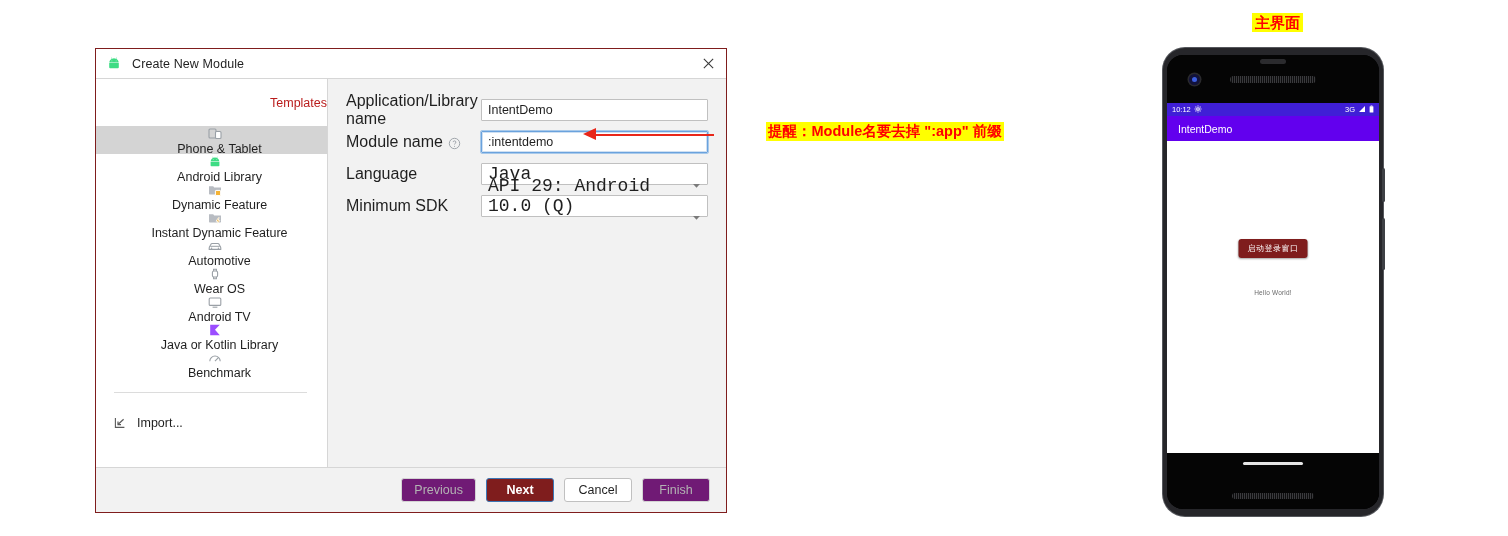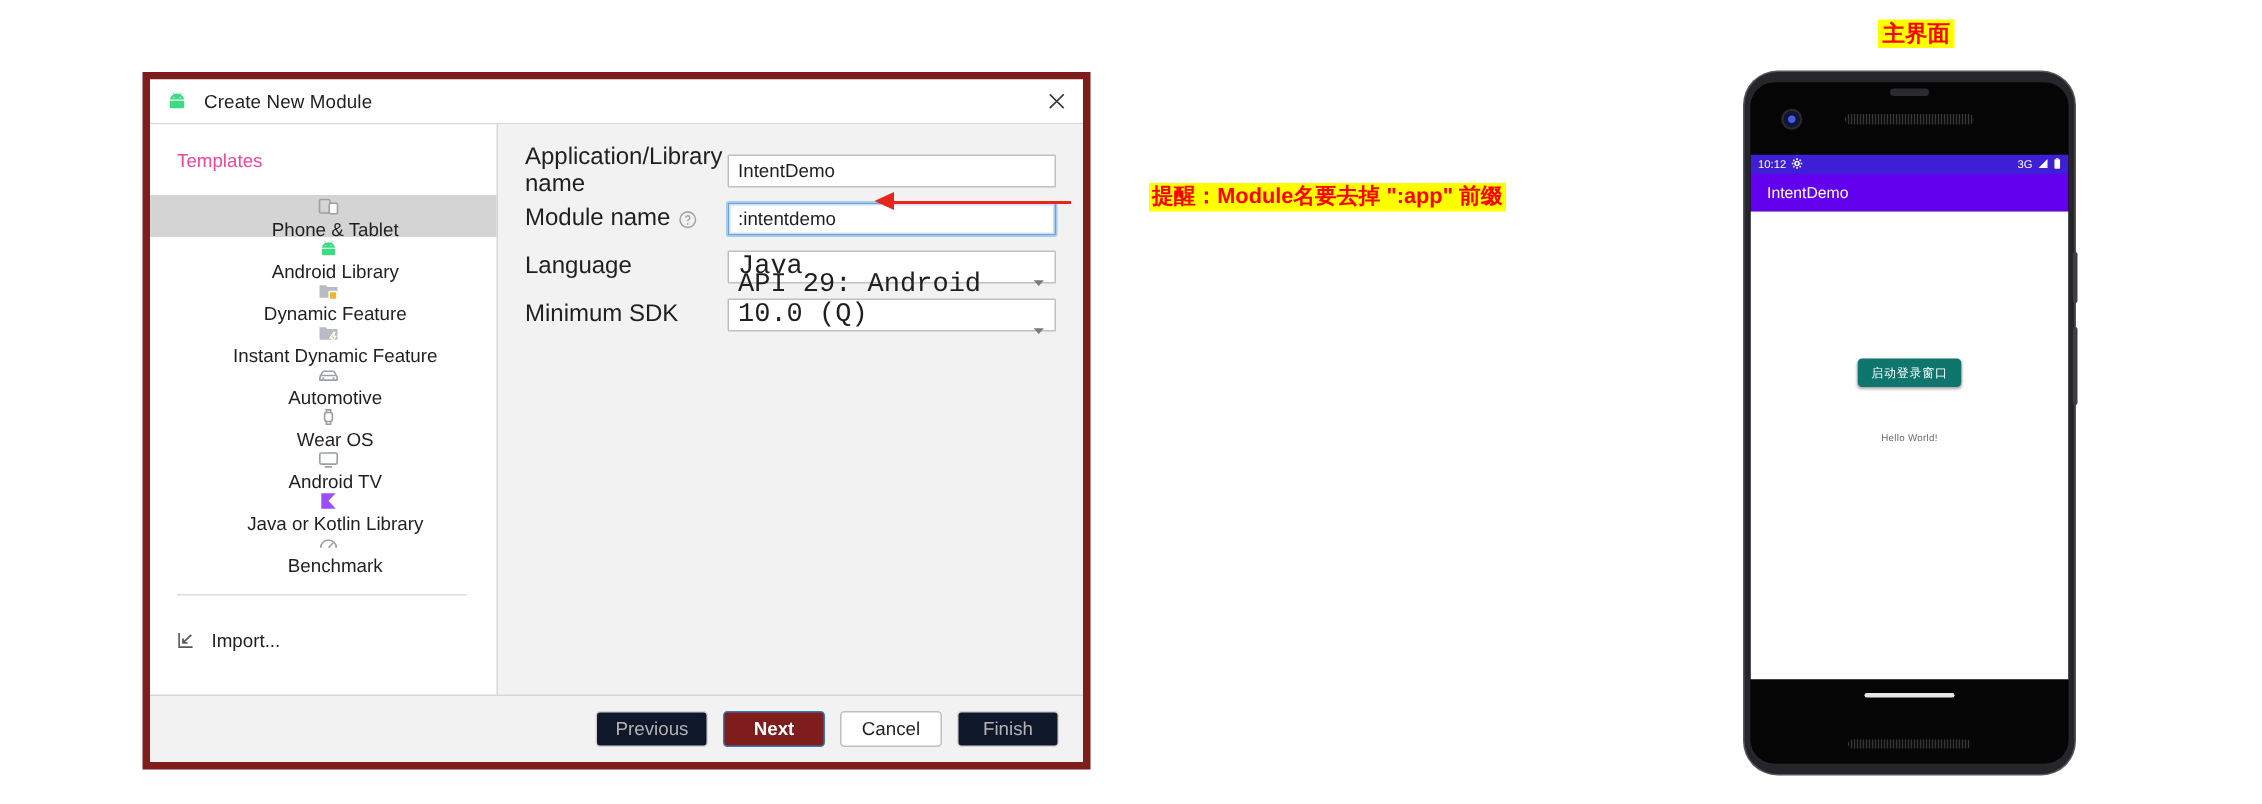--- a/index.html
+++ b/index.html
@@ -10,21 +10,21 @@
     overflow: hidden;
   }
   #root { position: relative; width: 1508px; height: 536px; }
 
   
   .dialog {
     position: absolute;
     left: 95px; top: 48px;
     width: 632px; height: 465px;
     background: #ffffff;
-    border: 5px solid #7f1d1d;
+    border: 1px solid #7f1d1d;
     box-sizing: border-box;
     display: flex; flex-direction: column;
   }
   .titlebar {
     height: 29px; flex: 0 0 29px;
     border-bottom: 1px solid #d6d6d6;
     display: flex; align-items: center;
     padding: 0 8px 0 10px;
     background: #ffffff;
   }
@@ -43,22 +43,23 @@
   
   .sidebar {
     width: 232px; flex: 0 0 232px;
     border-right: 1px solid #d6d6d6;
     background: #ffffff;
     display: flex; flex-direction: column;
     padding-top: 0;
     box-sizing: border-box;
   }
   .templates-hdr {
-    font-size: 12.5px; color: #ec4899;
+    font-size: 12.5px; color: #b91c1c;
     padding: 17px 0 16px 18px;
+    text-align: right;
   }
   .tmpl-list { flex: 0 0 auto; }
   .tmpl-item {
     height: 28px; display: flex; align-items: center;
     padding-left: 16px; font-size: 12.5px; color: #1f1f1f;
     cursor: default;
     flex-direction: column;
   }
   .tmpl-item.selected { background: #d4d4d4; }
   .tmpl-ic { width: 16px; height: 16px; flex:0 0 16px; margin-right: 9px; display:block; }
@@ -112,21 +113,21 @@
     background: #f2f2f2; border-top: 1px solid #d6d6d6;
     display: flex; align-items: center; justify-content: flex-end;
     padding-right: 16px; gap: 10px;
   }
   .btn {
     min-width: 68px; height: 24px; box-sizing: border-box;
     border-radius: 3px; font-size: 12.5px;
     display: flex; align-items: center; justify-content: center;
     padding: 0 12px; cursor: default;
   }
-  .btn.disabled { background:#0f172a; border:1px solid #d3d3d3; color:#b3b3b3; }
+  .btn.disabled { background:#701a75; border:1px solid #d3d3d3; color:#b3b3b3; }
   .btn.normal   { background:#ffffff; border:1px solid #c0c0c0; color:#1f1f1f; }
   .btn.primary  { background:#7f1d1d; border:1px solid #3c76b4; color:#ffffff; font-weight:bold; }
   .ann-arrowhead {
     position: absolute; left: 583px; top: 128px;
     width: 0; height: 0;
     border-top: 6px solid transparent;
     border-bottom: 6px solid transparent;
     border-right: 13px solid #e8271a;
   }
   .ann-arrowtail {
@@ -189,21 +190,21 @@
   .sb-left, .sb-right { display:flex; align-items:center; gap:3px; }
   .appbar {
     height: 25px; flex: 0 0 25px; display:flex; align-items:center;
     padding-left: 11px; font-size: 10.5px; color:#ffffff;
   }
   .app-content {
     flex: 1 1 auto; background:#ffffff; position:relative;
   }
   .login-btn {
     position:absolute; left:50%; transform:translateX(-50%); top: 98px;
-    background: #0f766e; color:#ffffff;
+    background: #7f1d1d; color:#ffffff;
     font-size: 8px; padding: 4px 9px; border-radius: 3px;
     letter-spacing: .5px; box-shadow: 0 1px 2px rgba(0,0,0,.35);
   }
   .hello {
     position:absolute; left:50%; transform:translateX(-50%); top: 148px;
     font-size: 6.5px; color: #6b6b6b; letter-spacing:.2px;
   }
   .phone-botbez { height: 56px; flex: 0 0 56px; position:relative; background:#050505; }
   .nav-pill {
     position:absolute; left:50%; transform:translateX(-50%); top: 9px;

